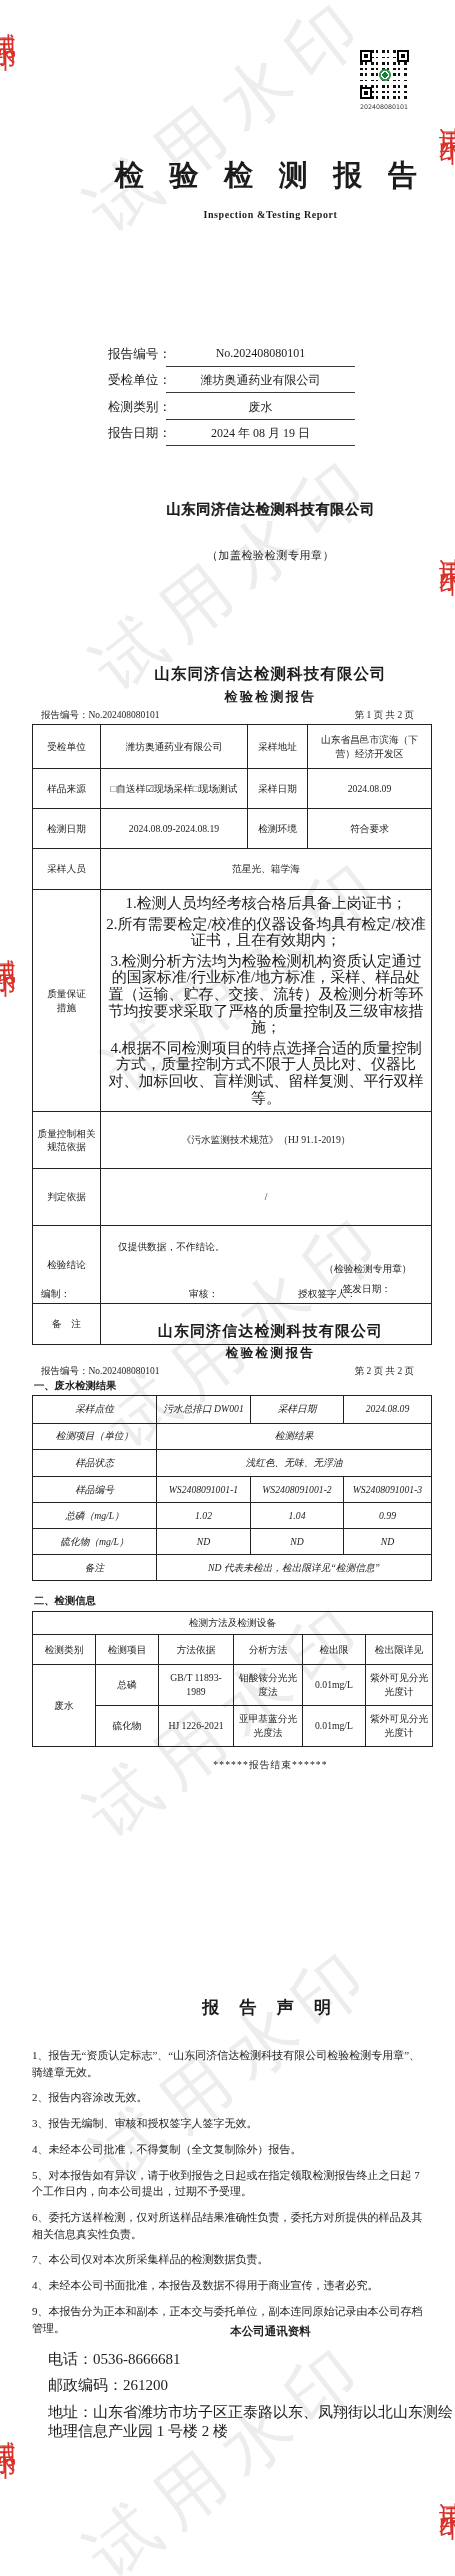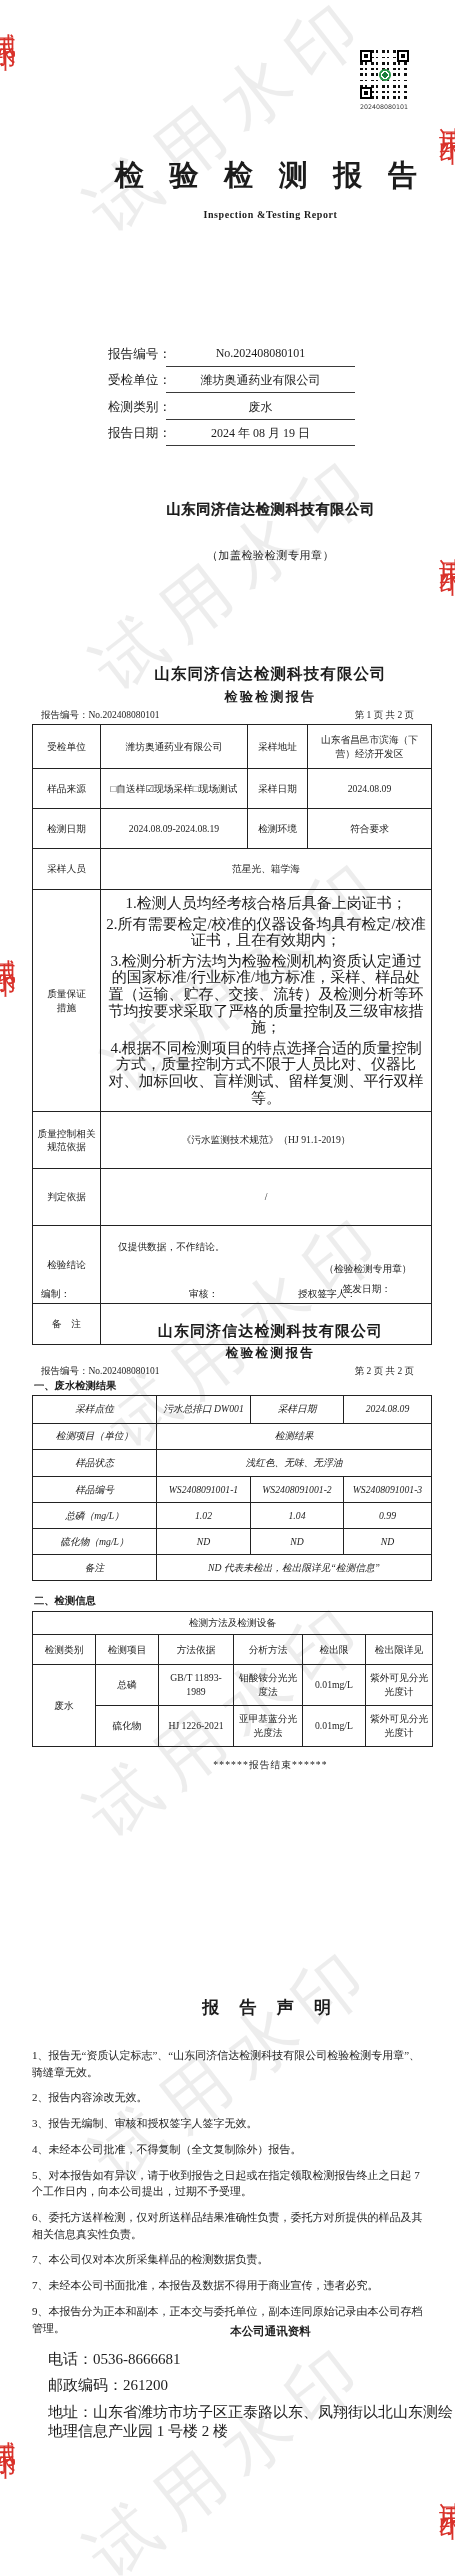--- a/index.html
+++ b/index.html
@@ -307,21 +307,21 @@
 
   <div class="abs center stmt-title" style="top:1996px;">报 告 声 明</div>
   <div class="stmt-list">
     <p>1、报告无“资质认定标志”、“山东同济信达检测科技有限公司检验检测专用章”、骑缝章无效。</p>
     <p>2、报告内容涂改无效。</p>
     <p>3、报告无编制、审核和授权签字人签字无效。</p>
     <p>4、未经本公司批准，不得复制（全文复制除外）报告。</p>
     <p>5、对本报告如有异议，请于收到报告之日起或在指定领取检测报告终止之日起 7 个工作日内，向本公司提出，过期不予受理。</p>
     <p>6、委托方送样检测，仅对所送样品结果准确性负责，委托方对所提供的样品及其相关信息真实性负责。</p>
     <p>7、本公司仅对本次所采集样品的检测数据负责。</p>
-    <p>7、未经本公司书面批准，本报告及数据不得用于商业宣传，违者必究。</p>
+    <p>4、未经本公司书面批准，本报告及数据不得用于商业宣传，违者必究。</p>
     <p>9、本报告分为正本和副本，正本交与委托单位，副本连同原始记录由本公司存档管理。</p>
   </div>
 
   <div class="abs center contact-h" style="top:2324px;">本公司通讯资料</div>
   <div class="contact-line" style="top:2350px;">电话：0536-8666681</div>
   <div class="contact-line" style="top:2376px;">邮政编码：261200</div>
   <div class="contact-line" style="top:2403px;">地址：山东省潍坊市坊子区正泰路以东、凤翔街以北山东测绘地理信息产业园 1 号楼 2 楼</div>
 
 </div>
 

